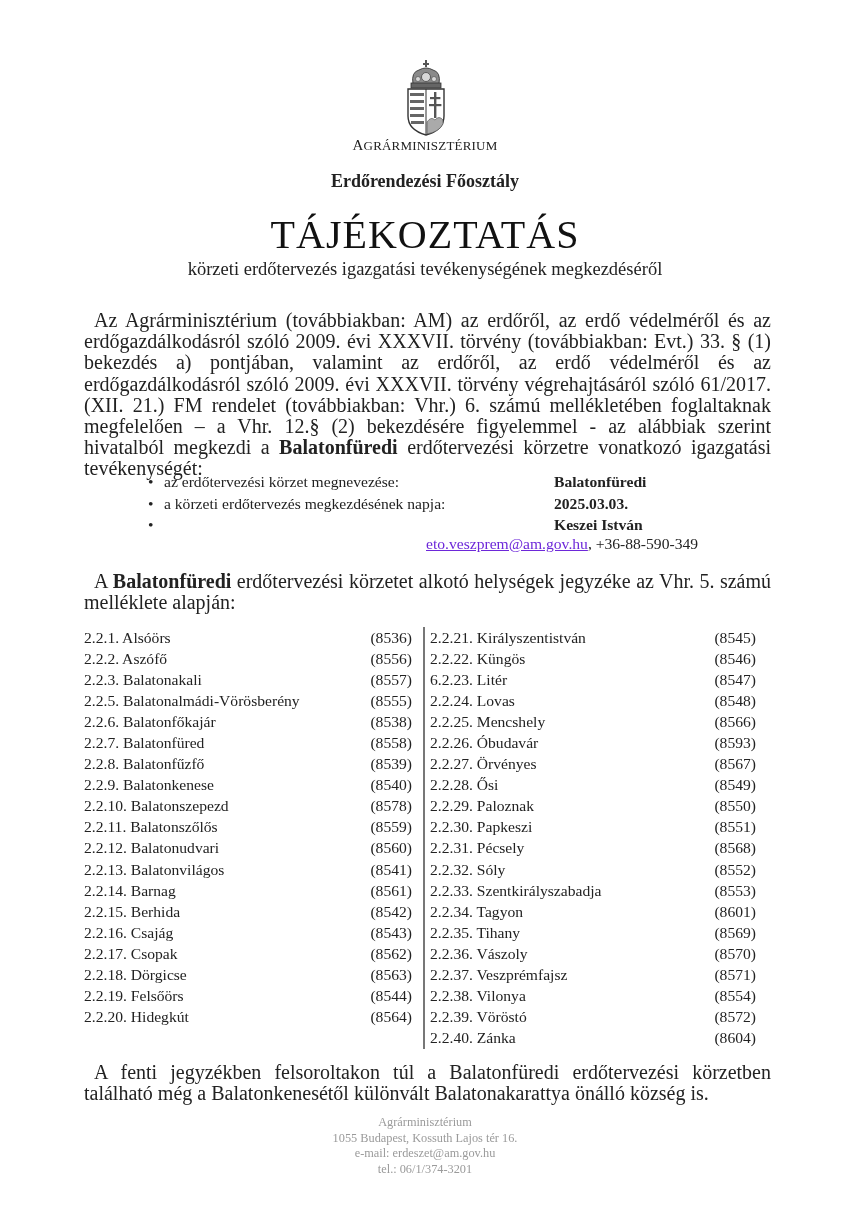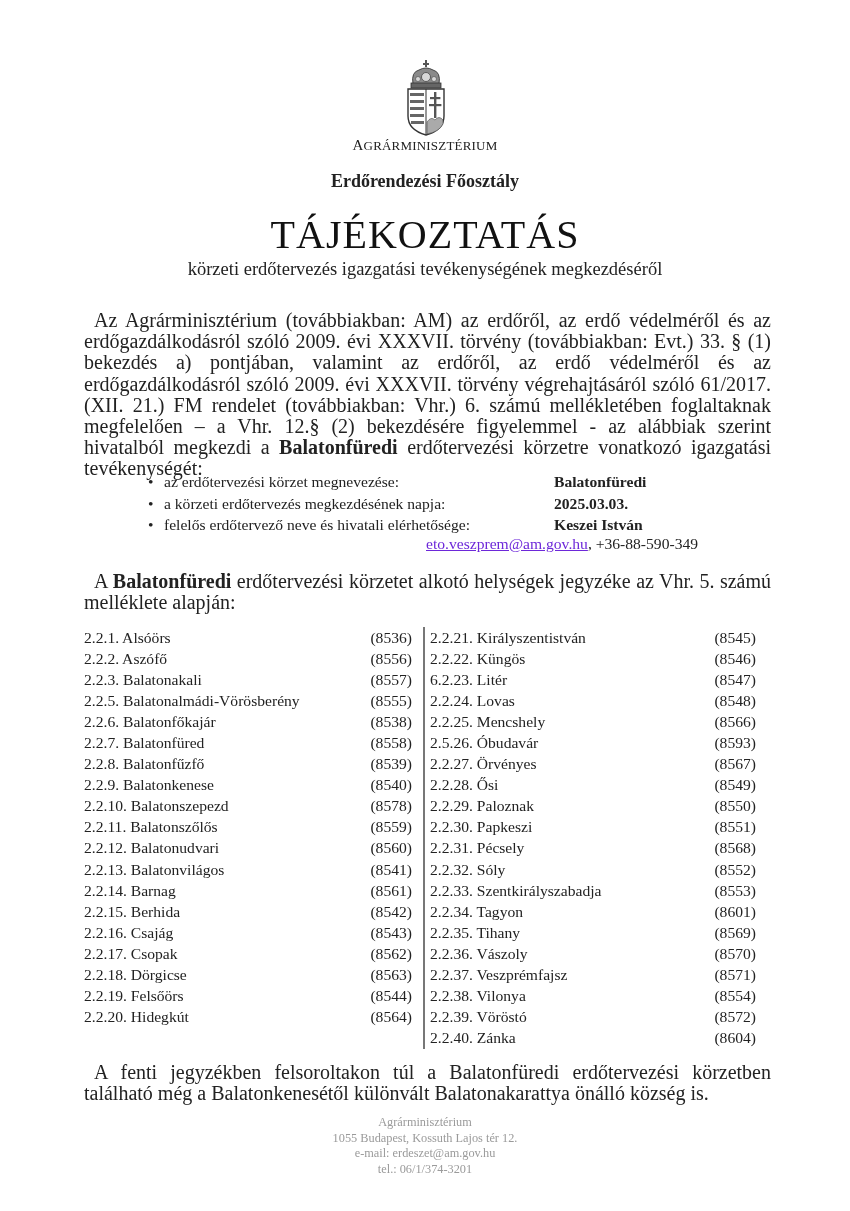--- a/index.html
+++ b/index.html
@@ -110,21 +110,20 @@
       <span class="bullet-label">az erdőtervezési körzet megnevezése:</span>
       <span class="bullet-value">Balatonfüredi</span>
     </div>
     <div class="bullet-row">
       <span class="bullet-dot">•</span>
       <span class="bullet-label">a körzeti erdőtervezés megkezdésének napja:</span>
       <span class="bullet-value">2025.03.03.</span>
     </div>
     <div class="bullet-row">
       <span class="bullet-dot">•</span>
-      <span class="bullet-label">felelős erdőtervező neve és hivatali elérhetősége:</span>
       <span class="bullet-value">Keszei István</span>
     </div>
   </div>
 
   <div class="contact-line"><a title="eto.veszprem@am.gov.hu">eto.veszprem@am.gov.hu</a><span>, +36-88-590-349</span></div>
 
   <div class="para p2"><span class="indent"></span><span>A </span><b>Balatonfüredi</b><span> erdőtervezési körzetet alkotó helységek jegyzéke az Vhr. 5. számú melléklete alapján:</span></div>
 
   <div class="places">
     <div class="col col-left" id="col-left">
@@ -221,21 +220,21 @@
         </div>
         <div class="place-row">
           <span class="place-name">2.2.24. Lovas</span>
           <span class="place-code">(8548)</span>
         </div>
         <div class="place-row">
           <span class="place-name">2.2.25. Mencshely</span>
           <span class="place-code">(8566)</span>
         </div>
         <div class="place-row">
-          <span class="place-name">2.5.26. Óbudavár</span>
+          <span class="place-name">2.2.26. Óbudavár</span>
           <span class="place-code">(8593)</span>
         </div>
         <div class="place-row">
           <span class="place-name">2.2.27. Örvényes</span>
           <span class="place-code">(8567)</span>
         </div>
         <div class="place-row">
           <span class="place-name">2.2.28. Ősi</span>
           <span class="place-code">(8549)</span>
         </div>
@@ -287,17 +286,17 @@
           <span class="place-name">2.2.40. Zánka</span>
           <span class="place-code">(8604)</span>
         </div>
       </div>
   </div>
 
   <div class="para p3"><span class="indent"></span><span>A fenti jegyzékben felsoroltakon túl a Balatonfüredi erdőtervezési körzetben található még a Balatonkenesétől különvált Balatonakarattya önálló község is.</span></div>
 
   <div class="footer">
     <div>Agrárminisztérium</div>
-    <div>1055 Budapest, Kossuth Lajos tér 12.</div>
+    <div>1055 Budapest, Kossuth Lajos tér 16.</div>
     <div>e-mail: erdeszet@am.gov.hu</div>
     <div>tel.: 06/1/374-3201</div>
   </div>
 </div>
 
 </body></html>

